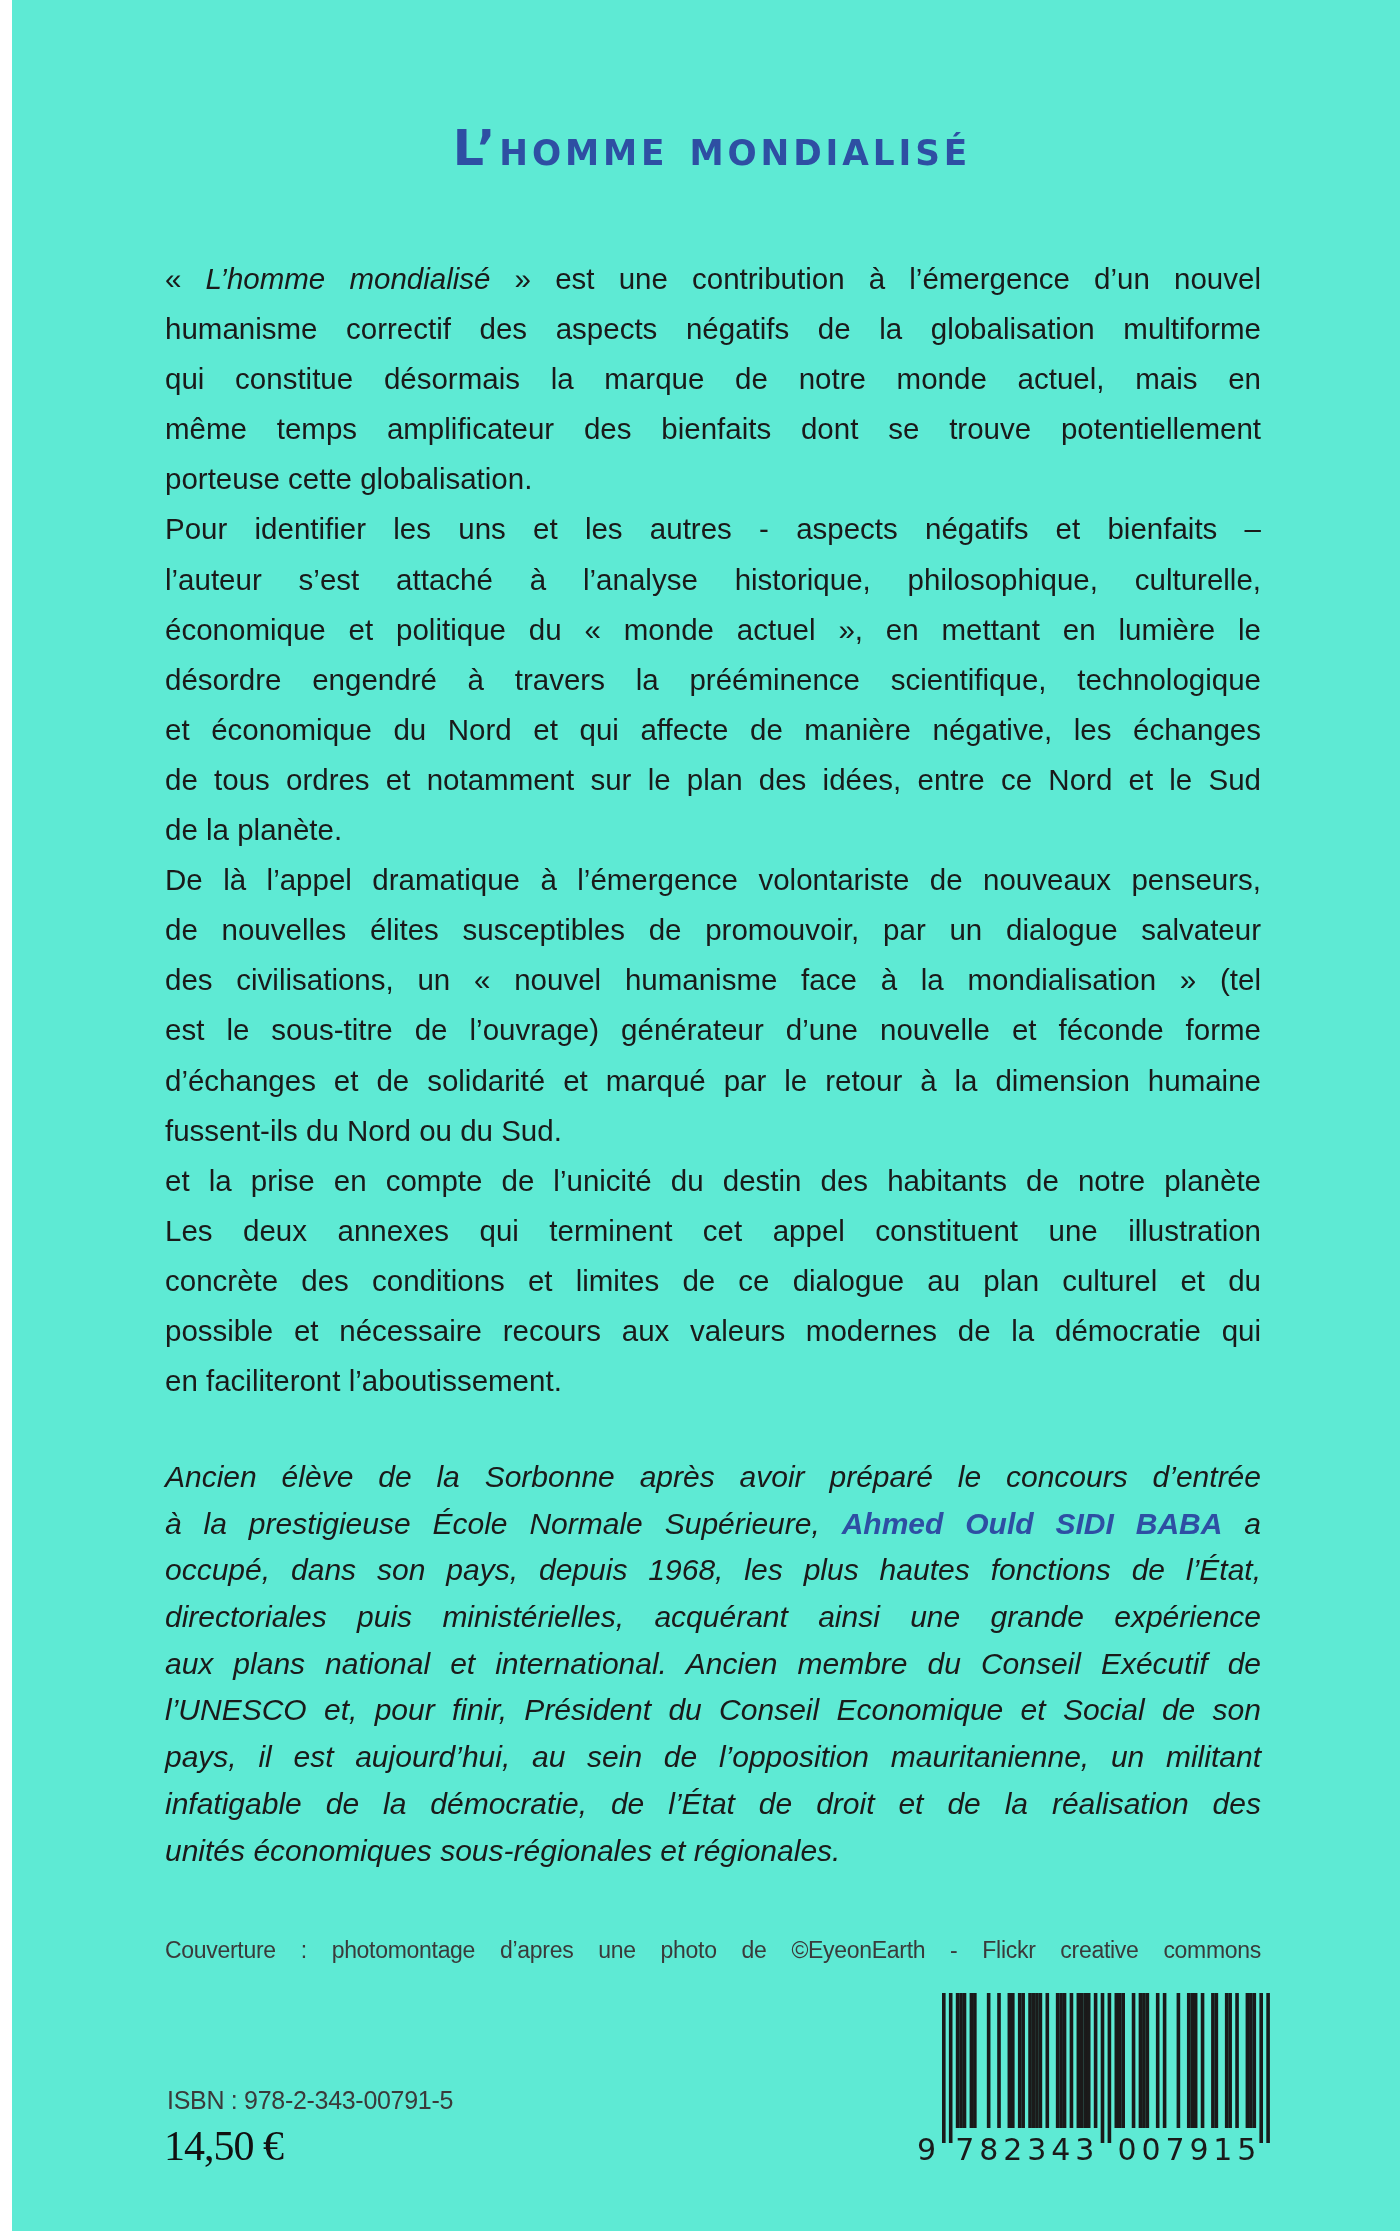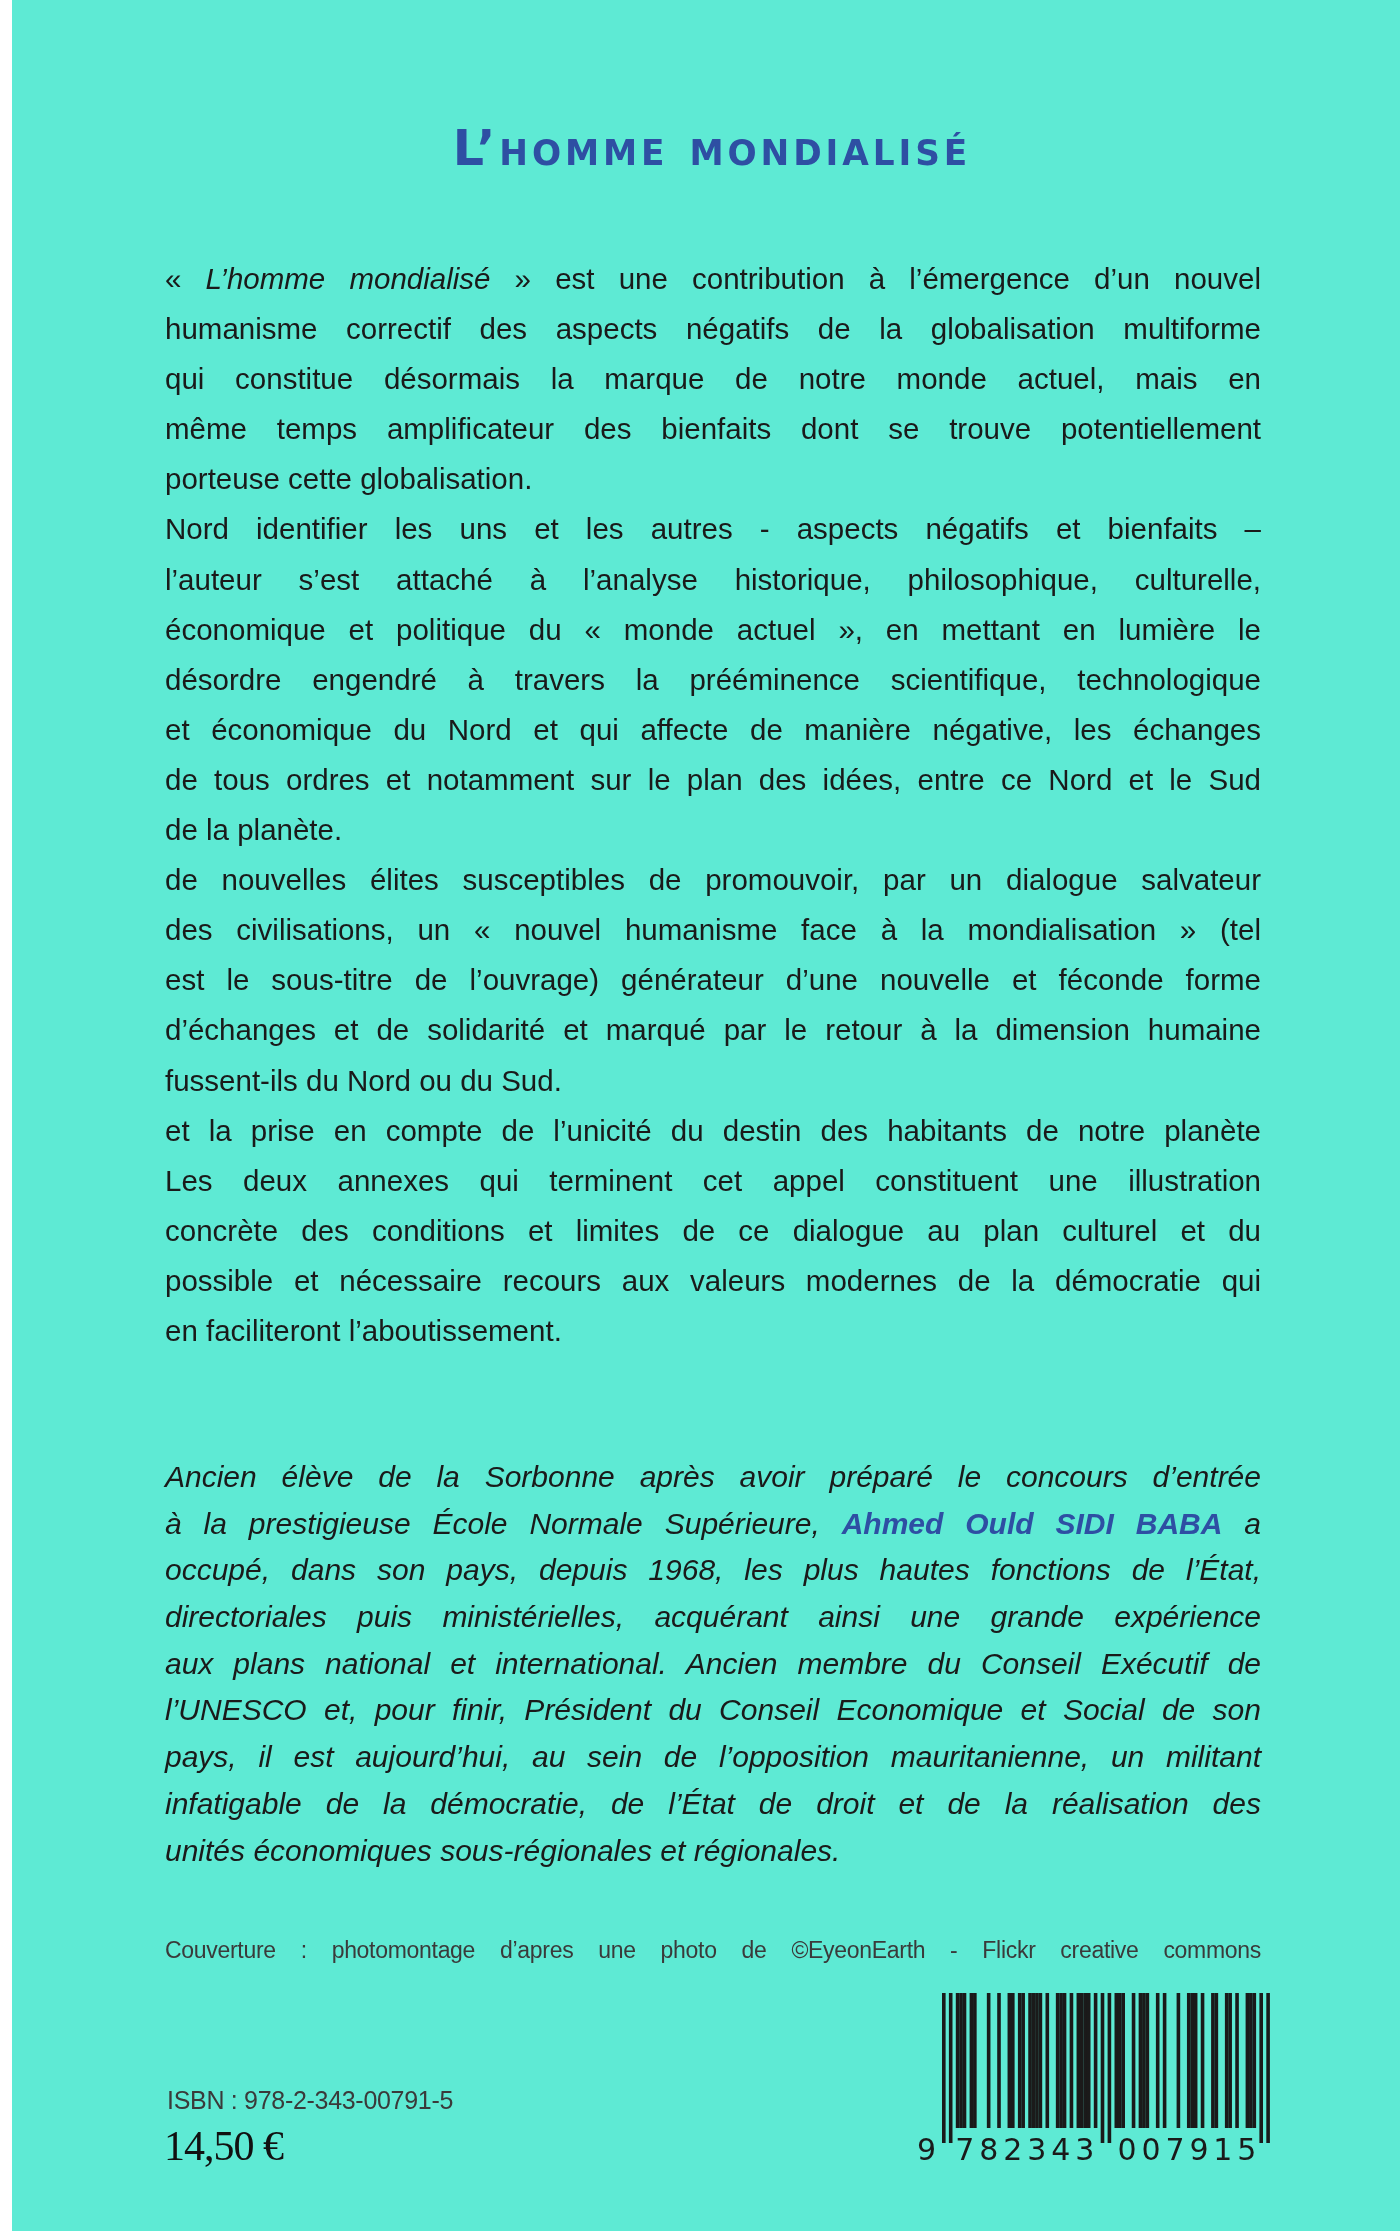--- a/index.html
+++ b/index.html
@@ -52,27 +52,28 @@
 
 <div class="page">
   <div class="title">L’homme mondialisé</div>
 
   <div class="body-text summary" id="summary">
       <span class="line" style="display: block; text-align-last: justify; white-space: normal; width: 1096px;"><span>« </span><span class="em">L’homme mondialisé</span><span> » est une contribution à l’émergence d’un nouvel</span></span>
       <span class="line" style="display: block; text-align-last: justify; white-space: normal; width: 1096px;"><span>humanisme correctif des aspects négatifs de la globalisation multiforme</span></span>
       <span class="line" style="display: block; text-align-last: justify; white-space: normal; width: 1096px;"><span>qui constitue désormais la marque de notre monde actuel, mais en</span></span>
       <span class="line" style="display: block; text-align-last: justify; white-space: normal; width: 1096px;"><span>même temps amplificateur des bienfaits dont se trouve potentiellement</span></span>
       <span class="line last" style="display: block; text-align-last: left; white-space: normal; width: 1096px;"><span>porteuse cette globalisation.</span></span>
-      <span class="line" style="display: block; text-align-last: justify; white-space: normal; width: 1096px;"><span>Nord identifier les uns et les autres - aspects négatifs et bienfaits –</span></span>
+      <span class="line" style="display: block; text-align-last: justify; white-space: normal; width: 1096px;"><span>Pour identifier les uns et les autres - aspects négatifs et bienfaits –</span></span>
       <span class="line" style="display: block; text-align-last: justify; white-space: normal; width: 1096px;"><span>l’auteur s’est attaché à l’analyse historique, philosophique, culturelle,</span></span>
       <span class="line" style="display: block; text-align-last: justify; white-space: normal; width: 1096px;"><span>économique et politique du « monde actuel », en mettant en lumière le</span></span>
       <span class="line" style="display: block; text-align-last: justify; white-space: normal; width: 1096px;"><span>désordre engendré à travers la prééminence scientifique, technologique</span></span>
       <span class="line" style="display: block; text-align-last: justify; white-space: normal; width: 1096px;"><span>et économique du Nord et qui affecte de manière négative, les échanges</span></span>
       <span class="line" style="display: block; text-align-last: justify; white-space: normal; width: 1096px;"><span>de tous ordres et notamment sur le plan des idées, entre ce Nord et le Sud</span></span>
       <span class="line last" style="display: block; text-align-last: left; white-space: normal; width: 1096px;"><span>de la planète.</span></span>
+      <span class="line" style="display: block; text-align-last: justify; white-space: normal; width: 1096px;"><span>De là l’appel dramatique à l’émergence volontariste de nouveaux penseurs,</span></span>
       <span class="line" style="display: block; text-align-last: justify; white-space: normal; width: 1096px;"><span>de nouvelles élites susceptibles de promouvoir, par un dialogue salvateur</span></span>
       <span class="line" style="display: block; text-align-last: justify; white-space: normal; width: 1096px;"><span>des civilisations, un « nouvel humanisme face à la mondialisation » (tel</span></span>
       <span class="line" style="display: block; text-align-last: justify; white-space: normal; width: 1096px;"><span>est le sous-titre de l’ouvrage) générateur d’une nouvelle et féconde forme</span></span>
       <span class="line" style="display: block; text-align-last: justify; white-space: normal; width: 1096px;"><span>d’échanges et de solidarité et marqué par le retour à la dimension humaine</span></span>
       <span class="line last" style="display: block; text-align-last: left; white-space: normal; width: 1096px;"><span>fussent-ils du Nord ou du Sud.</span></span>
       <span class="line" style="display: block; text-align-last: justify; white-space: normal; width: 1096px;"><span>et la prise en compte de l’unicité du destin des habitants de notre planète</span></span>
       <span class="line" style="display: block; text-align-last: justify; white-space: normal; width: 1096px;"><span>Les deux annexes qui terminent cet appel constituent une illustration</span></span>
       <span class="line" style="display: block; text-align-last: justify; white-space: normal; width: 1096px;"><span>concrète des conditions et limites de ce dialogue au plan culturel et du</span></span>
       <span class="line" style="display: block; text-align-last: justify; white-space: normal; width: 1096px;"><span>possible et nécessaire recours aux valeurs modernes de la démocratie qui</span></span>
       <span class="line last" style="display: block; text-align-last: left; white-space: normal; width: 1096px;"><span>en faciliteront l’aboutissement.</span></span>

